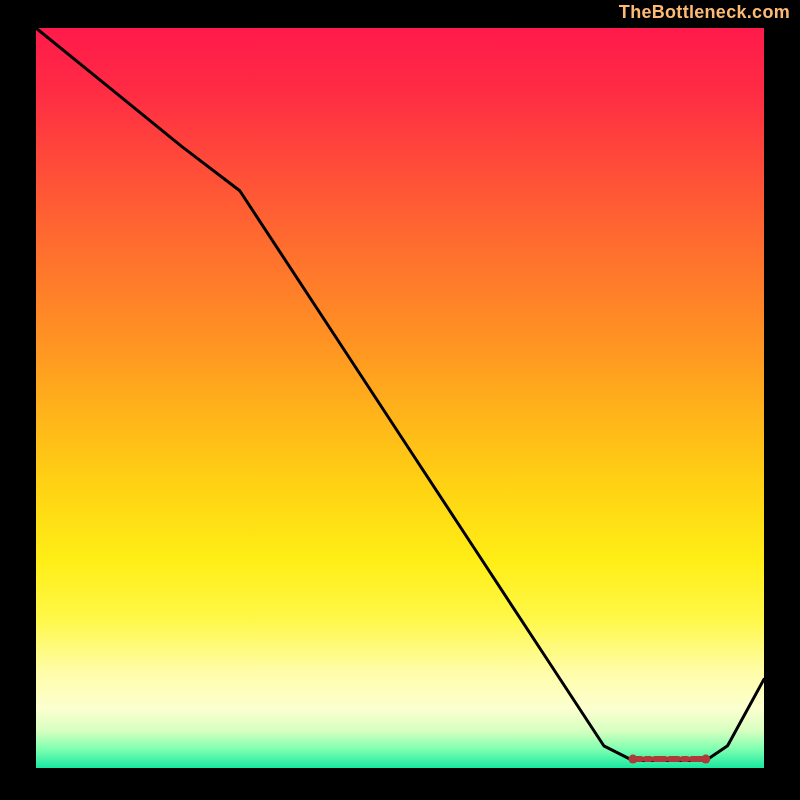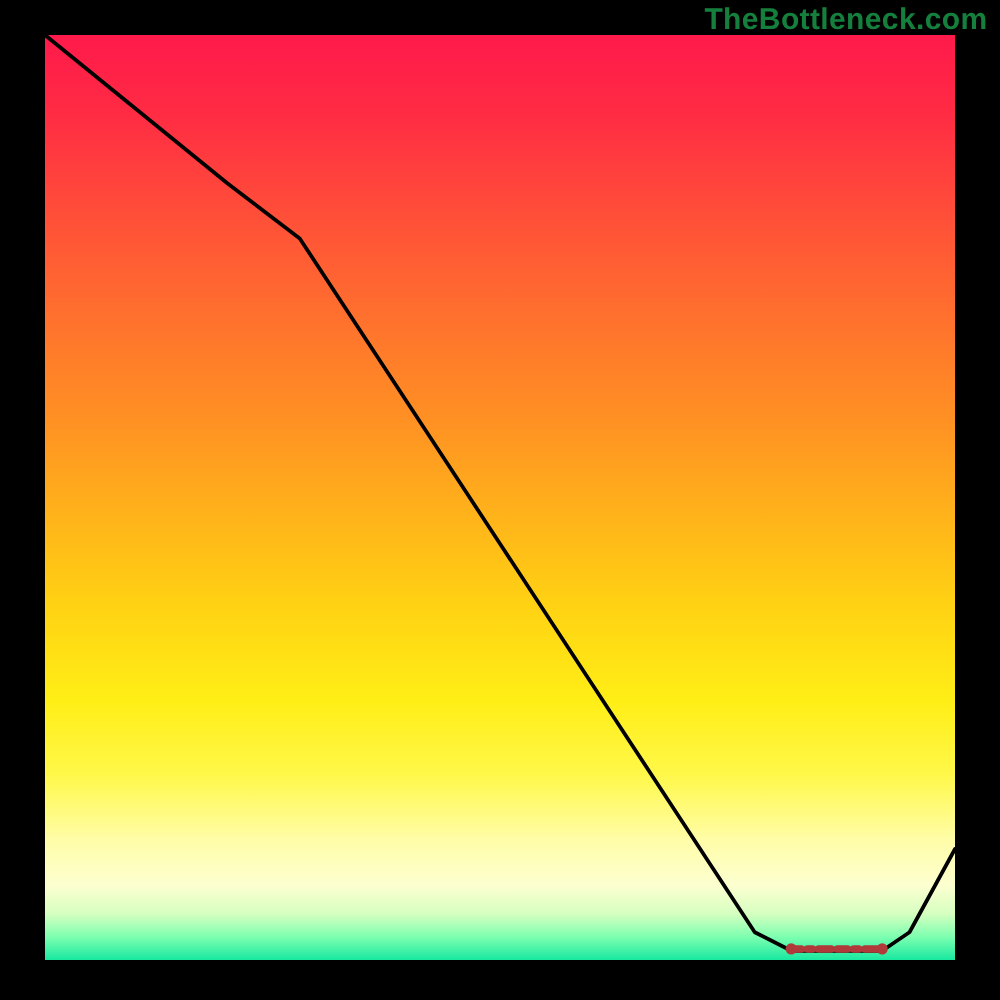--- a/index.html
+++ b/index.html
@@ -13,23 +13,23 @@
   }
   .chart-wrap {
     position: relative;
     width: 800px;
     height: 800px;
   }
   .watermark {
     position: absolute;
     top: 2px;
     right: 10px;
-    font-size: 24px;
+    font-size: 18px;
     font-weight: 600;
-    color: #15803d;
+    color: #fdba74;
     letter-spacing: 0.3px;
     z-index: 5;
   }
   .plot-outer {
     position: absolute;
     left: 36px;
     top: 28px;
     width: 728px;
     height: 740px;
     background: #000;

